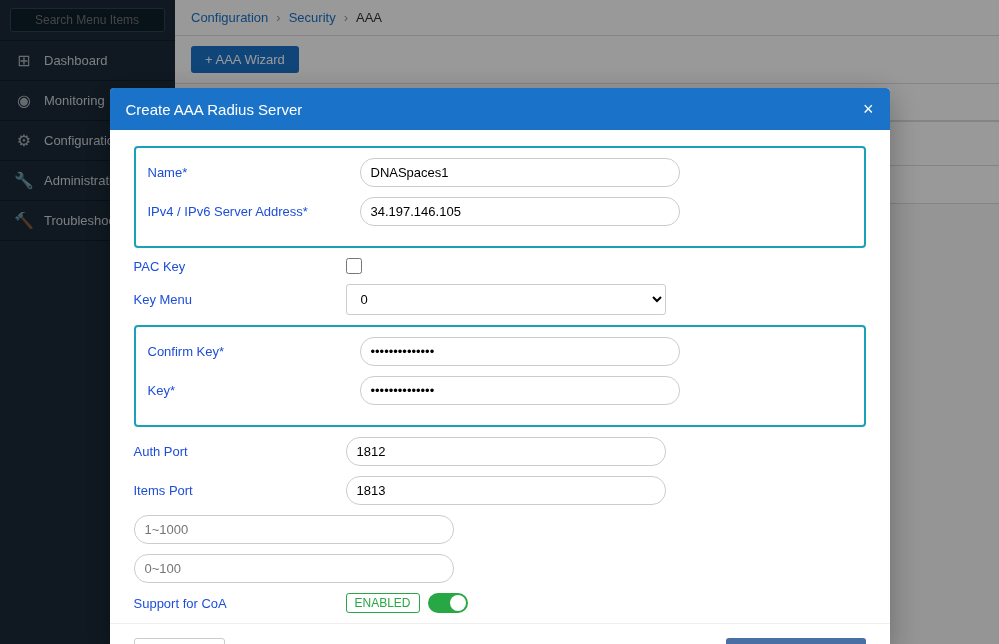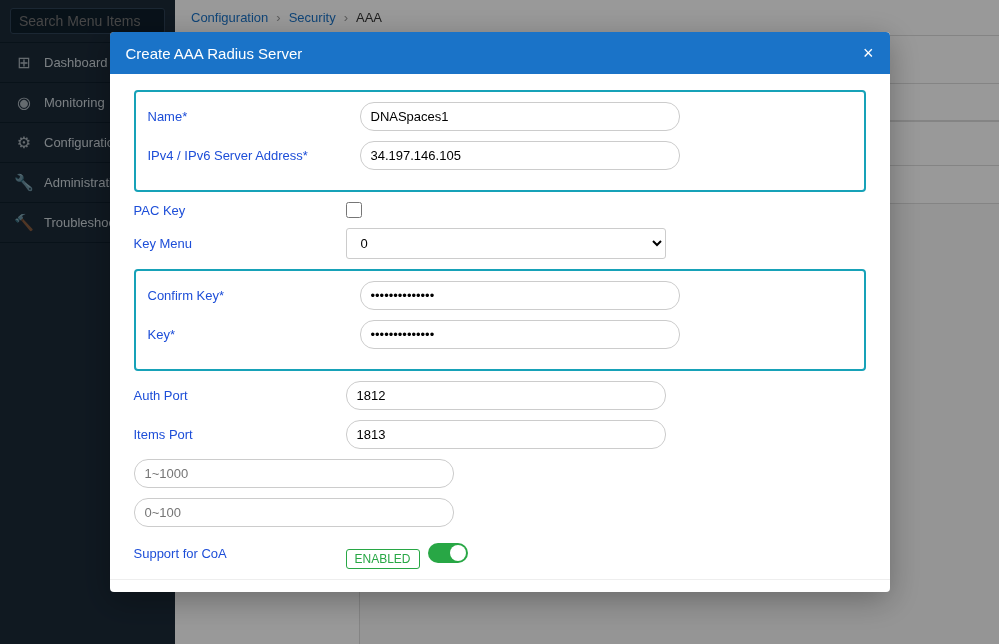--- a/index.html
+++ b/index.html
@@ -19,22 +19,22 @@
       padding: 8px 10px;
       background: #1b2a38;
       border-bottom: 1px solid #0e1e2b;
     }
     .sidebar-search input {
       width: 100%;
       background: #0e1e2b;
       border: 1px solid #2e4155;
       border-radius: 3px;
       color: #aaa;
-      padding: 4px 8px;
-      font-size: 14px;
+      padding: 4px 24px;
+      font-size: 12px;
     }
     .sidebar-item {
       display: flex;
       align-items: center;
       padding: 10px 14px;
       cursor: pointer;
       color: #cdd5db;
       gap: 10px;
       border-bottom: 1px solid #0e1e2b;
     }
@@ -201,21 +201,21 @@
 
     
     .modal-overlay {
       position: fixed;
       top: 0; left: 0; right: 0; bottom: 0;
       background: rgba(0,0,0,0.4);
       z-index: 100;
       display: flex;
       align-items: flex-start;
       justify-content: center;
-      padding-top: 32px;
+      padding-top: 88px;
     }
     .modal {
       background: #fff;
       border-radius: 4px;
       width: 780px;
       max-height: 560px;
       overflow-y: auto;
       box-shadow: 0 8px 32px rgba(0,0,0,0.3);
     }
     .modal-header {
@@ -286,21 +286,20 @@
       gap: 8px;
     }
     .toggle-label-text {
       font-size: 12px;
       color: #333;
       border: 1px solid #28a745;
       padding: 2px 8px;
       border-radius: 3px;
       color: #28a745;
       font-weight: 500;
-      margin-top: 12px;
     }
     .toggle-switch {
       position: relative;
       width: 40px;
       height: 20px;
       cursor: pointer;
     }
     .toggle-switch input { opacity: 0; width: 0; height: 0; }
     .toggle-track {
       position: absolute;

